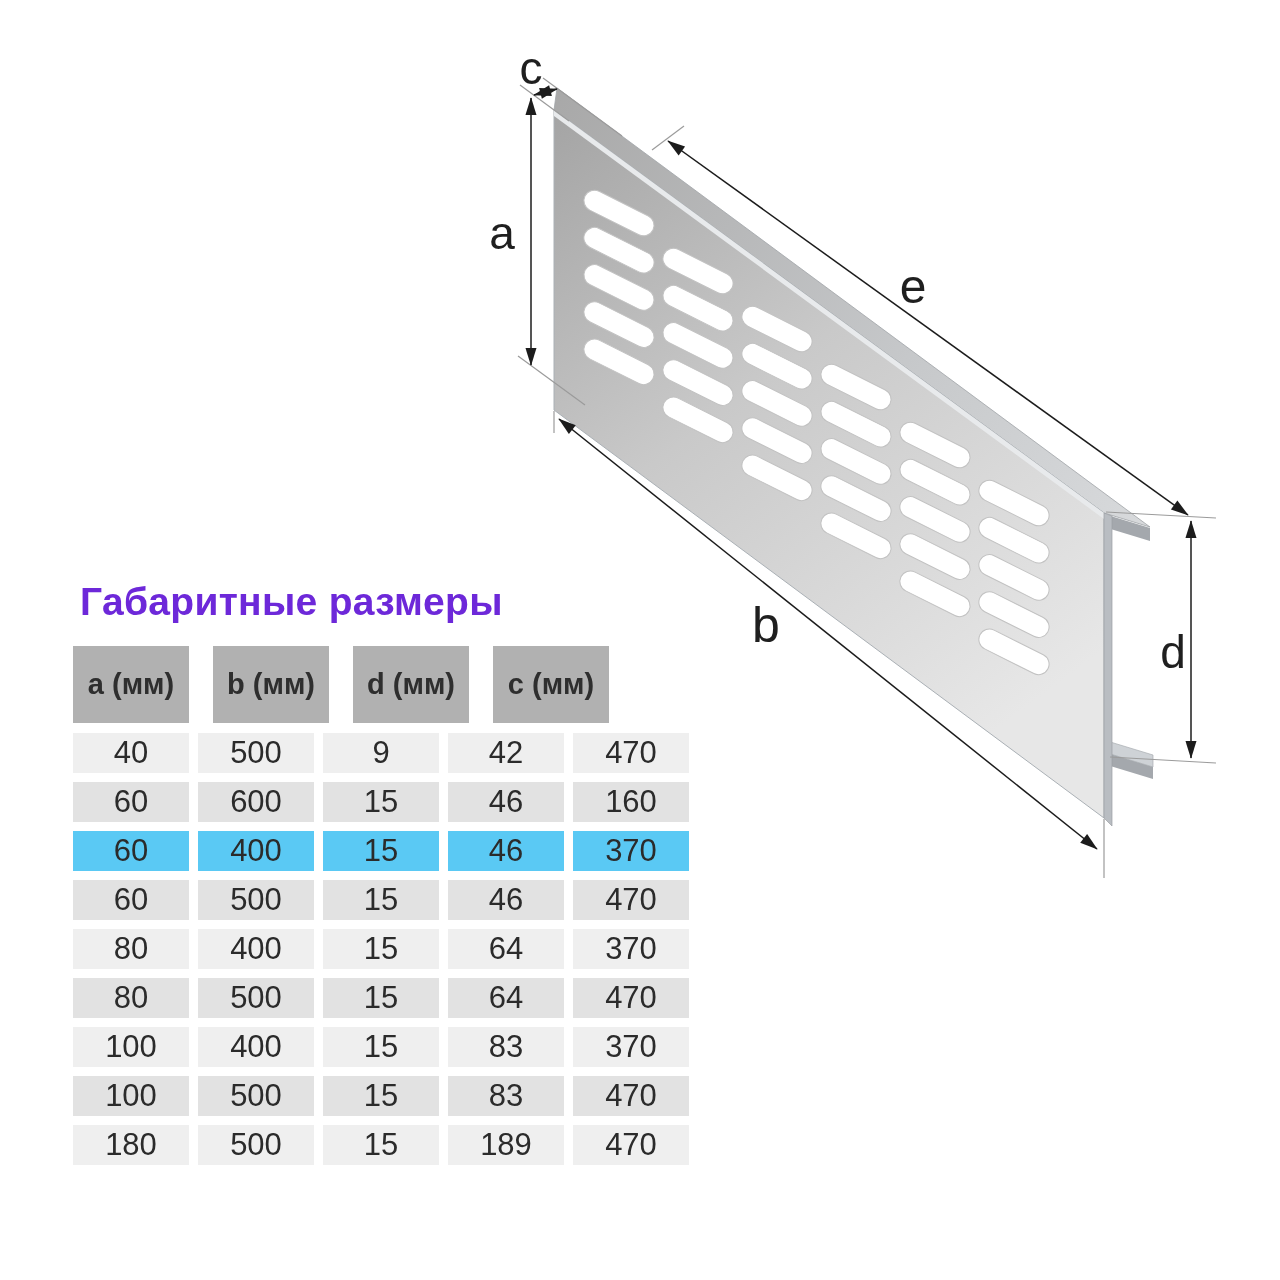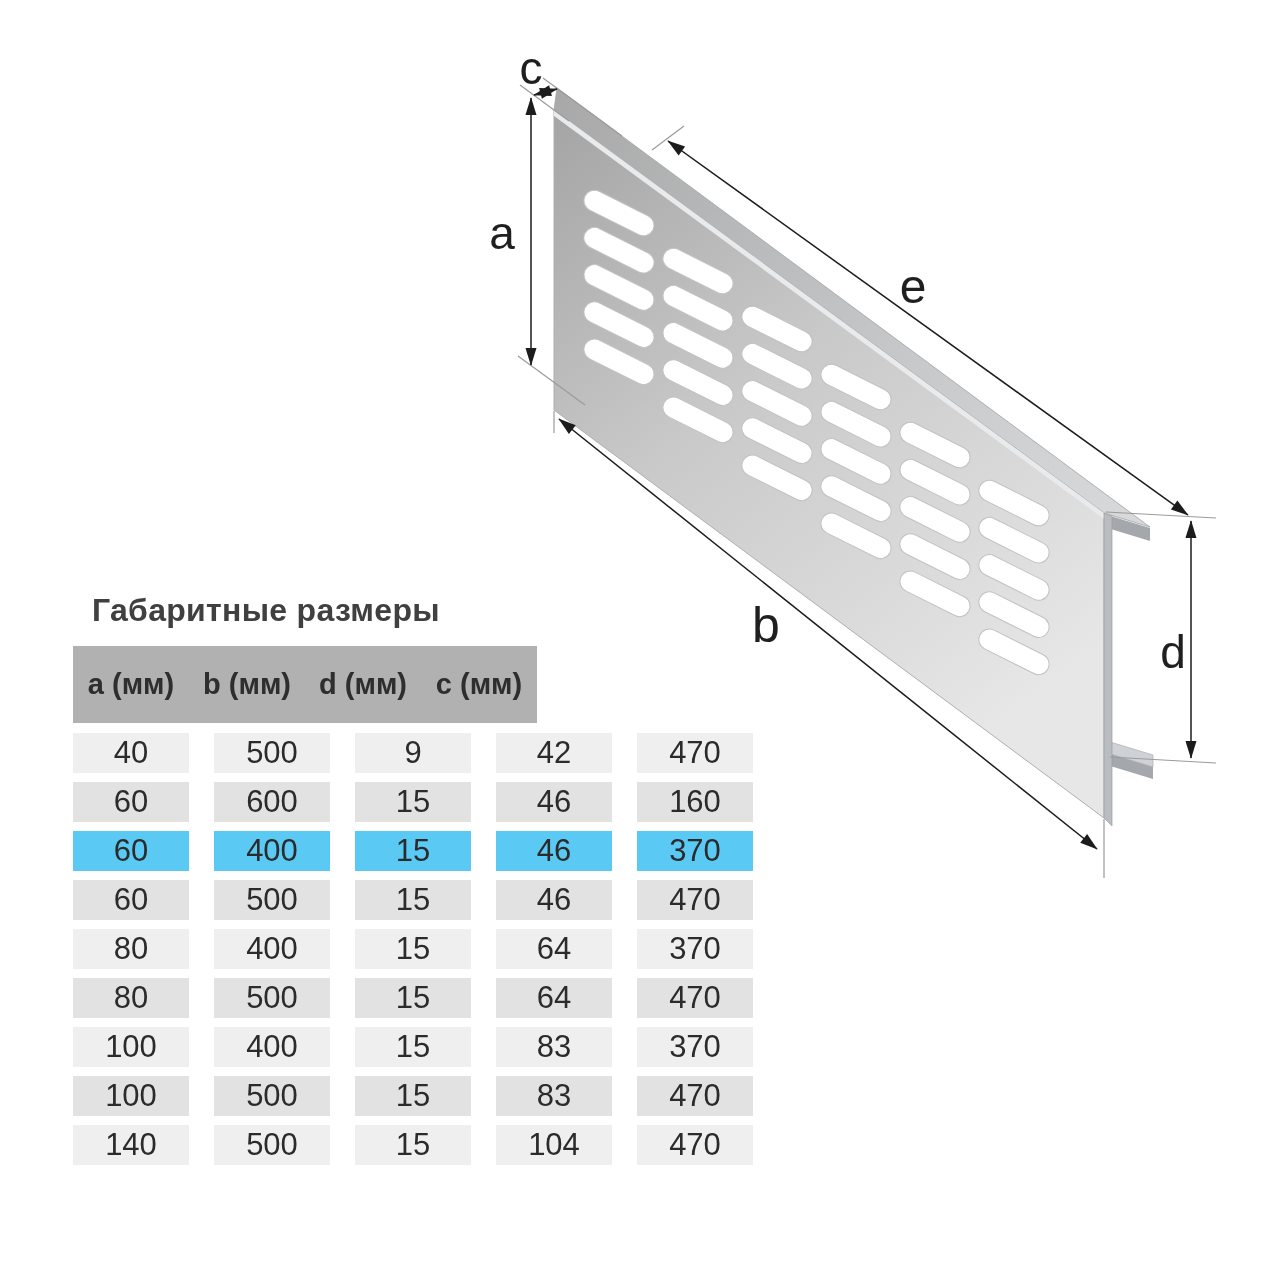--- a/index.html
+++ b/index.html
@@ -10,35 +10,35 @@
     --c-text:#2b2b2b;
   }
   html,body{margin:0;padding:0;}
   body{
     width:1280px;height:1280px;position:relative;overflow:hidden;
     background:#ffffff;
     font-family:"Liberation Sans","DejaVu Sans",sans-serif;
   }
   #diagram{position:absolute;left:0;top:0;width:1280px;height:1280px;}
   .page-title{
-    position:absolute;left:76px;top:576px;margin:16px;
-    font-size:32px;font-weight:700;color:#404040;letter-spacing:.3px;
+    position:absolute;left:76px;top:576px;margin:4px;
+    font-size:39px;font-weight:700;color:#6d28d9;letter-spacing:.3px;
   }
   .dim-table{position:absolute;left:73px;top:646px;width:615px;}
   .t-header{
-    display:grid;grid-template-columns:repeat(5,116px);column-gap:0;
+    display:grid;grid-template-columns:repeat(5,116px);column-gap:24px;
     height:77px;
   }
   .t-hcell{
     background:var(--c-header);display:flex;align-items:center;justify-content:center;
     font-size:29px;font-weight:700;color:#2e2e2e;white-space:nowrap;
   }
   .t-body{margin-top:10px;}
   .t-row{
-    display:grid;grid-template-columns:repeat(5,116px);column-gap:25px;
+    display:grid;grid-template-columns:repeat(5,116px);column-gap:9px;
     height:40px;margin-top:9px;
   }
   .t-row:first-child{margin-top:0;}
   .t-cell{
     display:flex;align-items:center;justify-content:center;
     font-size:31px;color:var(--c-text);
   }
   .t-row.light .t-cell{background:var(--c-light);}
   .t-row.dark .t-cell{background:var(--c-dark);}
   .t-row.hl .t-cell{background:var(--c-hl);}
@@ -196,20 +196,20 @@
         <div class="t-cell">370</div>
       </div>
       <div class="t-row dark">
         <div class="t-cell">100</div>
         <div class="t-cell">500</div>
         <div class="t-cell">15</div>
         <div class="t-cell">83</div>
         <div class="t-cell">470</div>
       </div>
       <div class="t-row light">
-        <div class="t-cell">140</div>
-        <div class="t-cell">500</div>
-        <div class="t-cell">15</div>
-        <div class="t-cell">104</div>
+        <div class="t-cell">180</div>
+        <div class="t-cell">500</div>
+        <div class="t-cell">15</div>
+        <div class="t-cell">189</div>
         <div class="t-cell">470</div>
       </div>
     </div>
 </div>
 
 </body></html>

